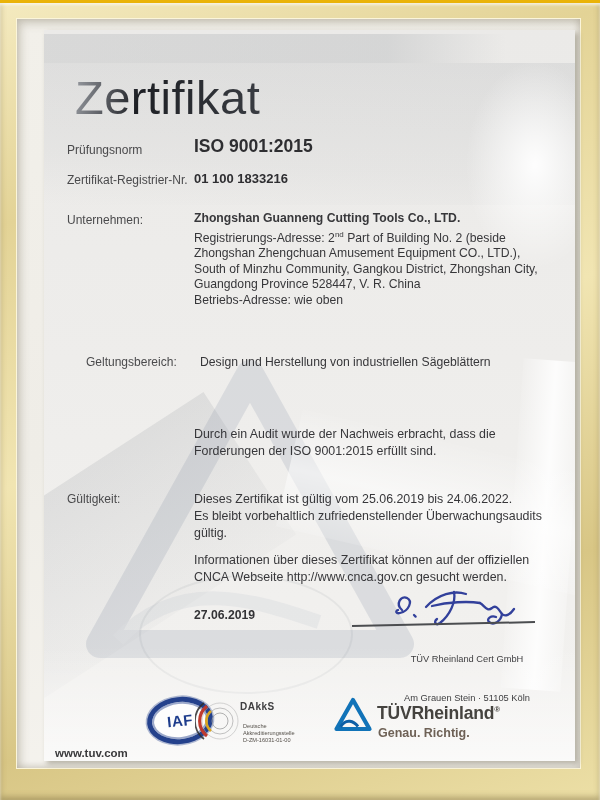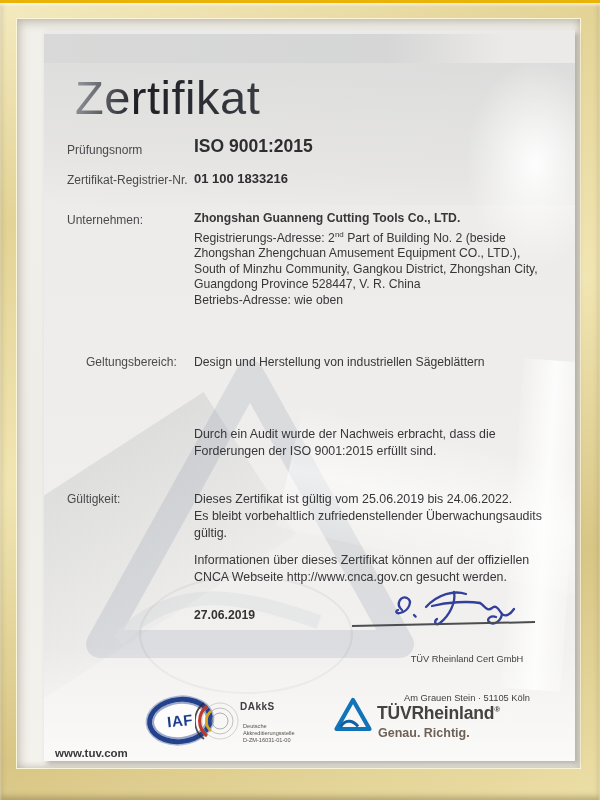--- a/index.html
+++ b/index.html
@@ -96,21 +96,21 @@
     <div class="abs addr" style="left:150px;top:181px;">
       <div class="line b">Zhongshan Guanneng Cutting Tools Co., LTD.</div>
       <div class="line"><span>Registrierungs-Adresse: 2</span><sup>nd</sup><span> Part of Building No. 2 (beside</span></div>
       <div class="line">Zhongshan Zhengchuan Amusement Equipment CO., LTD.),</div>
       <div class="line">South of Minzhu Community, Gangkou District, Zhongshan City,</div>
       <div class="line">Guangdong Province 528447, V. R. China</div>
       <div class="line">Betriebs-Adresse: wie oben</div>
     </div>
 
     <div class="abs lbl" style="left:31px;top:325px;margin-left:11px;">Geltungsbereich:</div>
-    <div class="abs val" style="left:150px;top:325px;text-align:right;">Design und Herstellung von industriellen Sägeblättern</div>
+    <div class="abs val" style="left:156px;top:325px;text-align:right;">Design und Herstellung von industriellen Sägeblättern</div>
 
     <div class="abs para" style="left:150px;top:396px;">
       <div class="line">Durch ein Audit wurde der Nachweis erbracht, dass die</div>
       <div class="line">Forderungen der ISO 9001:2015 erfüllt sind.</div>
     </div>
 
     <div class="abs lbl" style="left:23px;top:462px;text-align:right;">Gültigkeit:</div>
     <div class="abs para" style="left:150px;top:461px;">
       <div class="line">Dieses Zertifikat ist gültig vom 25.06.2019 bis 24.06.2022.</div>
       <div class="line">Es bleibt vorbehaltlich zufriedenstellender Überwachungsaudits</div>

